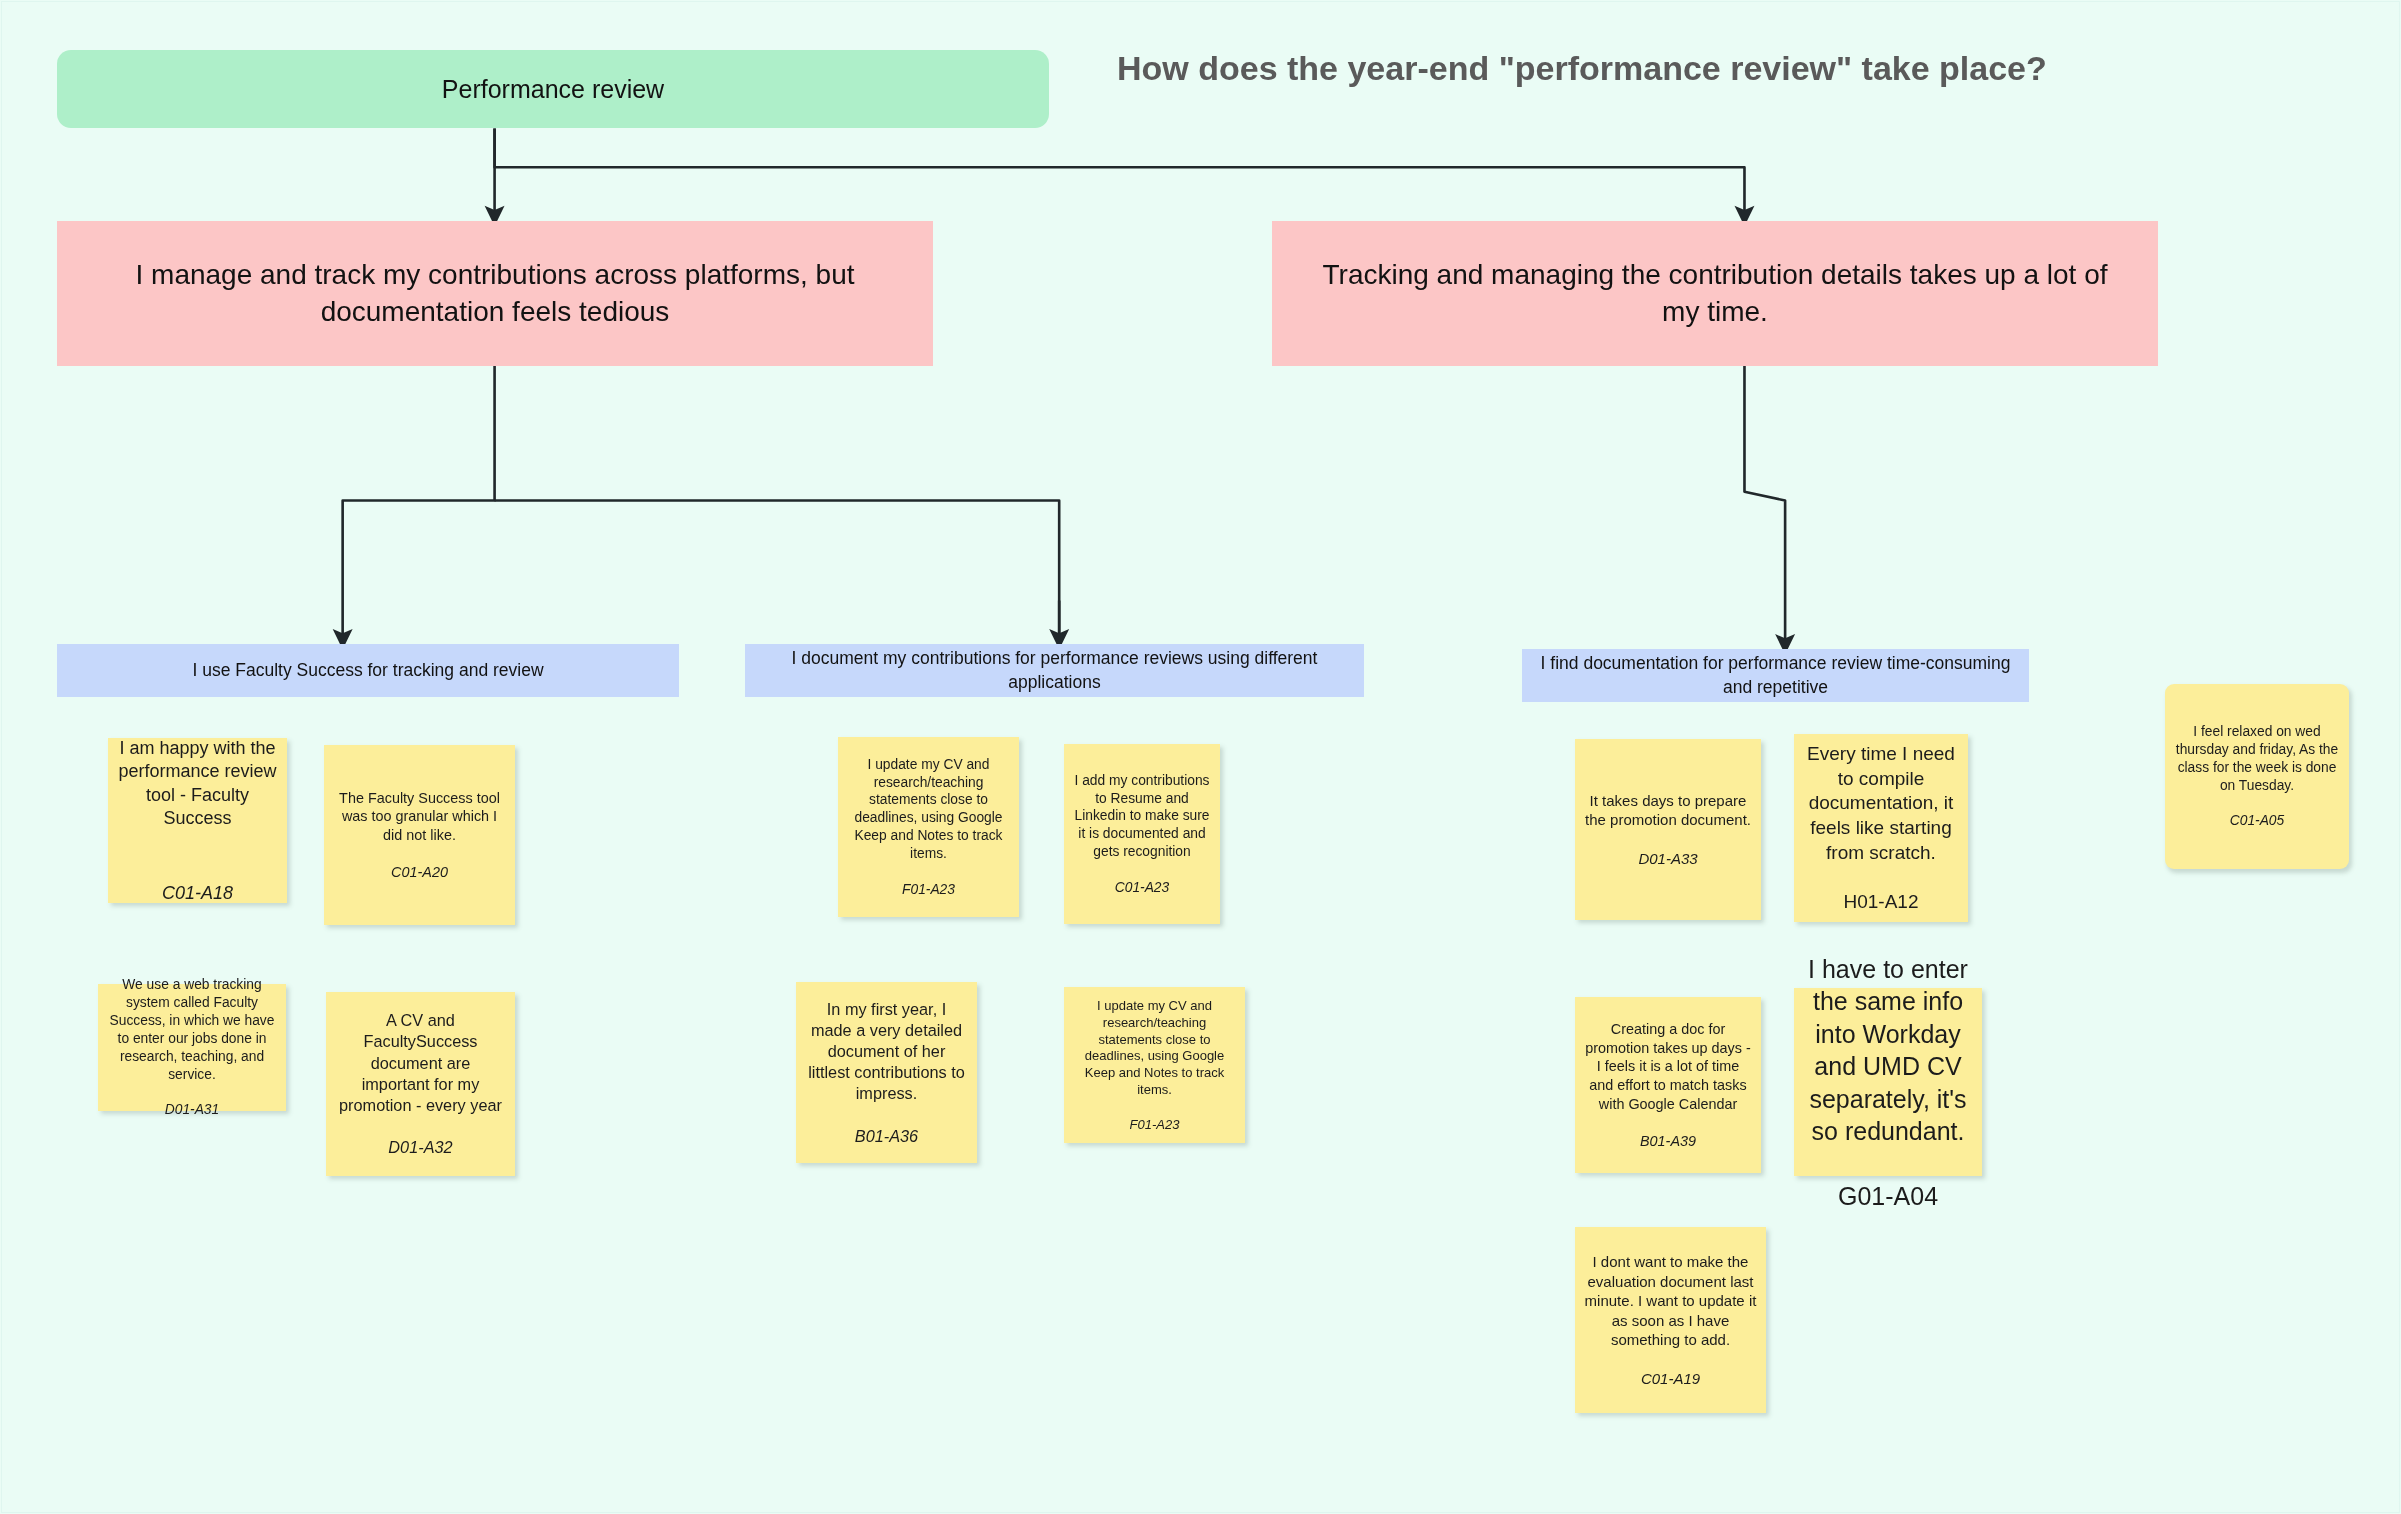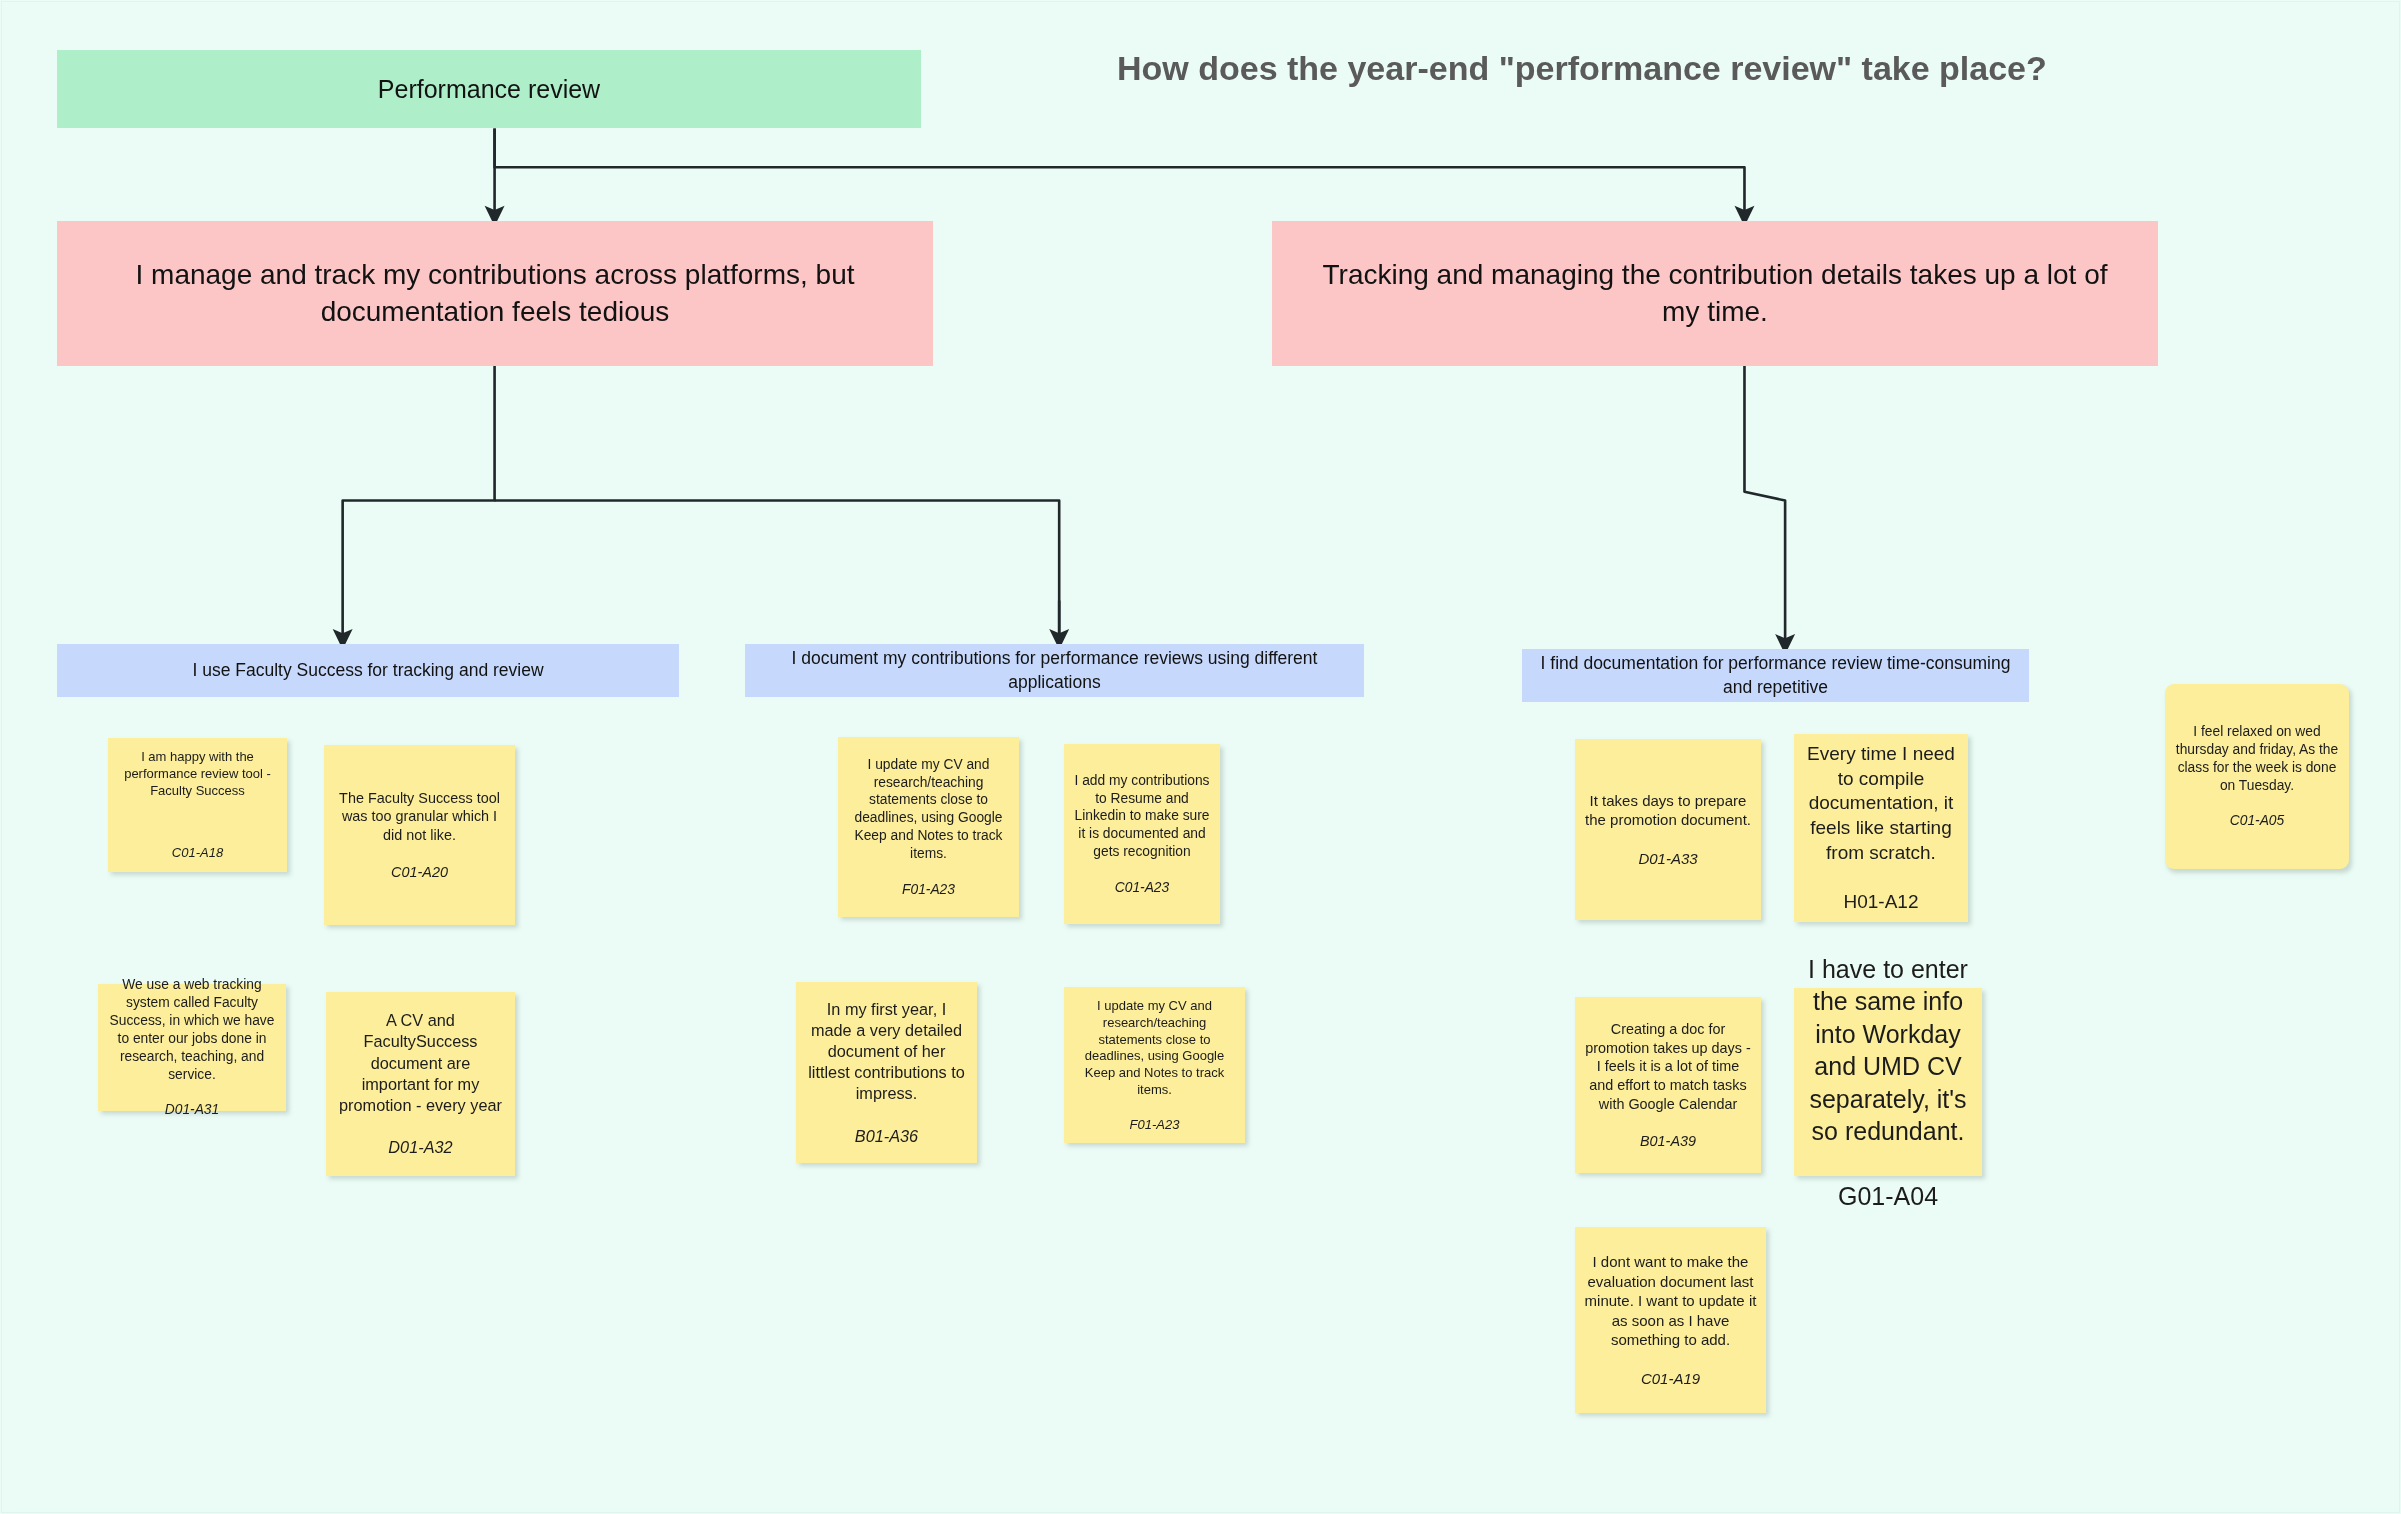--- a/index.html
+++ b/index.html
@@ -114,21 +114,21 @@
       <path d="M 791 585 L 791 800 L 548 800 L 548 1022" marker-end="url(#arrow)"></path>
       <path d="M 791 800 L 1694 800 L 1694 1022"></path>
       <path d="M 1694 960 L 1694 1022" marker-end="url(#arrow)"></path>
 
       <path d="M 2790 585 L 2790 786 L 2855 800 L 2855 1030" marker-end="url(#arrow)"></path>
     </g>
   </svg>
 
   <div class="title" style="left:1117px; top:49px;">How does the year-end "performance review" take place?</div>
 
-  <div class="node root" style="left:57px; top:50px; width:864px; height:78px;">
+  <div class="node root" style="left:57px; top:50px; width:992px; height:78px;border-radius:14px;">
     <span>Performance review</span>
   </div>
 
   <div class="node pain" style="left:57px; top:221px; width:876px; height:145px; padding:0 21px;">
     <span>I manage and track my contributions across platforms, but documentation feels tedious</span>
   </div>
 
   <div class="node pain" style="left:1272px; top:221px; width:886px; height:145px; padding:0 38px;">
     <span>Tracking and managing the contribution details takes up a lot of my time.</span>
   </div>
@@ -138,21 +138,21 @@
   </div>
 
   <div class="node cat" style="left:745px; top:644px; width:619px; height:53px;">
     <span>I document my contributions for performance reviews using different applications</span>
   </div>
 
   <div class="node cat" style="left:1522px; top:649px; width:507px; height:53px;text-align:center;">
     <span>I find documentation for performance review time-consuming and repetitive</span>
   </div>
 
-  <div class="note" style="left:108px; top:738px; width:179px; height:134px; font-size:13px;gap:28px;">
+  <div class="note" style="left:108px; top:738px; width:179px; height:165px; font-size:18px;gap:28px;">
     <span class="body">I am happy with the performance review tool - Faculty Success</span>
     <span class="code">C01-A18</span>
   </div>
 
   <div class="note" style="left:324px; top:745px; width:191px; height:180px; font-size:14.4px;">
     <span class="body">The Faculty Success tool was too granular which I did not like.</span>
     <span class="code">C01-A20</span>
   </div>
 
   <div class="note" style="left:98px; top:984px; width:188px; height:127px; font-size:13.8px;">

